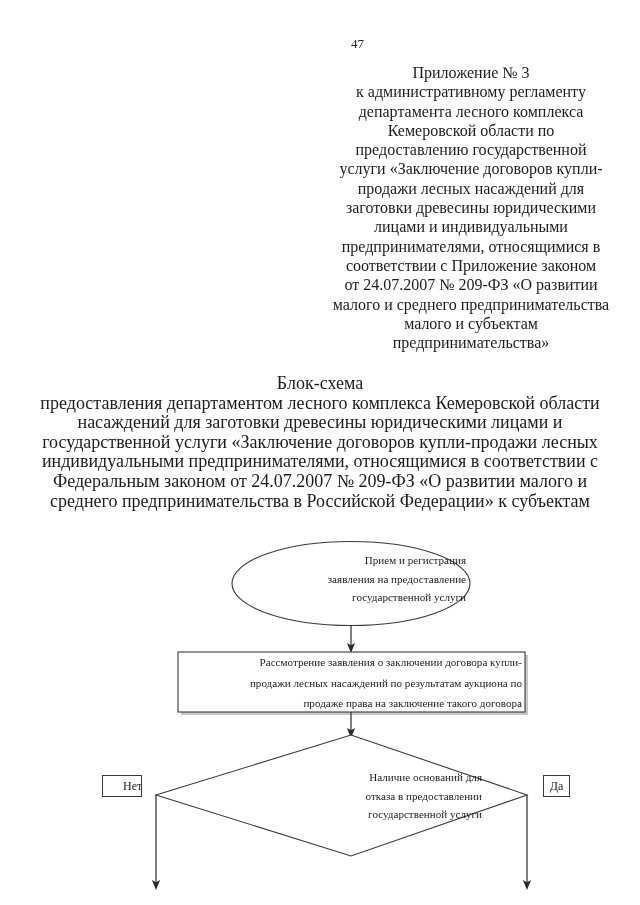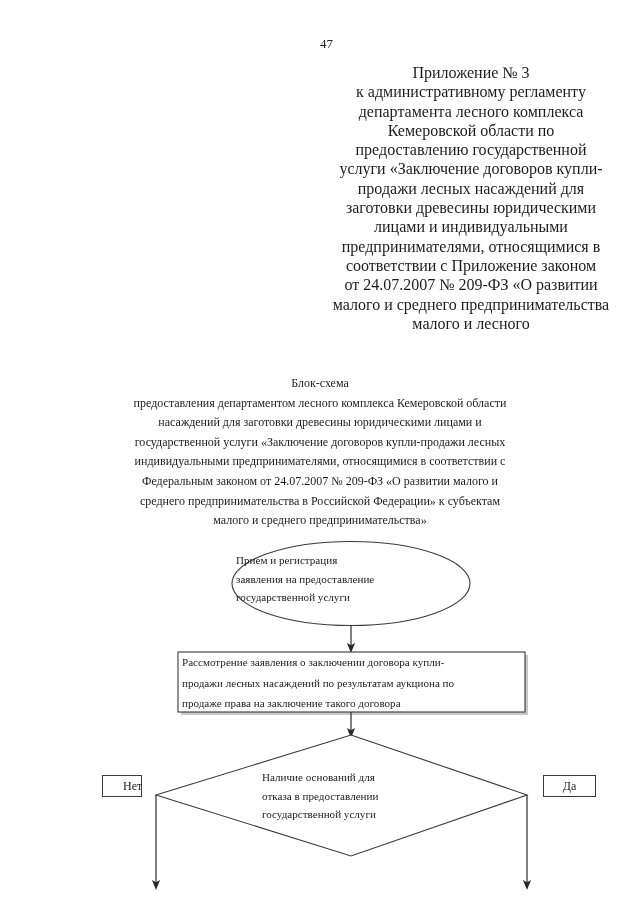--- a/index.html
+++ b/index.html
@@ -19,23 +19,23 @@
     position: absolute;
     inset: 0;
     width: 640px;
     height: 905px;
   }
 
   
   .page-number {
     position: absolute;
     top: 36px;
-    left: 320px;
+    left: 304px;
     width: 60px;
-    text-align: left;
+    text-align: right;
     font-size: 13px;
     line-height: 16px;
     color: #222;
   }
 
   
   .appendix-block {
     position: absolute;
     top: 63px;
     left: 330px;
@@ -47,39 +47,39 @@
   }
   .appendix-block .ln { display: block; white-space: nowrap; }
 
   
   .scheme-title {
     position: absolute;
     top: 374px;
     left: 28px;
     width: 584px;
     text-align: center;
-    font-size: 12px;
+    font-size: 18px;
     line-height: 19.6px;
     color: #1c1c1c;
   }
   .scheme-title .ln { display: block; white-space: nowrap; }
 
   
   .flow {
     position: absolute;
     top: 0;
     left: 0;
     width: 640px;
     height: 905px;
   }
   .flow svg { display: block; }
 
   .node-text {
     position: absolute;
-    text-align: left;
+    text-align: right;
     font-size: 11.1px;
     line-height: 18.6px;
     color: #1c1c1c;
   }
   .node-text .ln { display: block; white-space: nowrap; }
 
   
   .ellipse-label {
     top: 551px;
     left: 236px;
@@ -105,21 +105,21 @@
     border: 1px solid #3a3a3a;
     background: #ffffff;
     font-size: 12px;
     line-height: 16px;
     text-align: center;
     color: #1c1c1c;
     padding: 2px 0 3px 0;
     box-sizing: border-box;
   }
   .branch-no  { top: 775px; left: 102px; width: 40px; height: 22px; padding-left: 20px; }
-  .branch-yes { top: 775px; left: 543px; width: 53px; height: 22px; text-align: center; }
+  .branch-yes { top: 775px; left: 543px; width: 27px; height: 22px; text-align: center; }
 </style>
 </head>
 <body>
 
 <div class="page">
 
   <div class="page-number">47</div>
 
   <div class="appendix-block">
     <span class="ln">Приложение № 3</span>
@@ -128,32 +128,32 @@
     <span class="ln">Кемеровской области по</span>
     <span class="ln">предоставлению государственной</span>
     <span class="ln">услуги «Заключение договоров купли-</span>
     <span class="ln">продажи лесных насаждений для</span>
     <span class="ln">заготовки древесины юридическими</span>
     <span class="ln">лицами и индивидуальными</span>
     <span class="ln">предпринимателями, относящимися в</span>
     <span class="ln">соответствии с Приложение законом</span>
     <span class="ln">от 24.07.2007 № 209-ФЗ «О развитии</span>
     <span class="ln">малого и среднего предпринимательства</span>
-    <span class="ln">малого и лесного</span>
+    <span class="ln">малого и субъектам</span>
+    <span class="ln">предпринимательства»</span>
   </div>
 
   <div class="scheme-title">
     <span class="ln">Блок-схема</span>
     <span class="ln">предоставления департаментом лесного комплекса Кемеровской области</span>
     <span class="ln">насаждений для заготовки древесины юридическими лицами и</span>
     <span class="ln">государственной услуги «Заключение договоров купли-продажи лесных</span>
     <span class="ln">индивидуальными предпринимателями, относящимися в соответствии с</span>
     <span class="ln">Федеральным законом от 24.07.2007 № 209-ФЗ «О развитии малого и</span>
     <span class="ln">среднего предпринимательства в Российской Федерации» к субъектам</span>
-    <span class="ln">малого и среднего предпринимательства»</span>
   </div>
 
   <div class="flow">
     <svg width="640" height="905" viewBox="0 0 640 905" xmlns="http://www.w3.org/2000/svg">
       <defs>
         <marker id="arrowhead" markerWidth="9" markerHeight="9" refX="4.2" refY="4" orient="auto" markerUnits="strokeWidth">
           <path d="M0,0.6 L8.4,4 L0,7.4 L2,4 Z" fill="#2a2a2a"></path>
         </marker>
       </defs>
 

